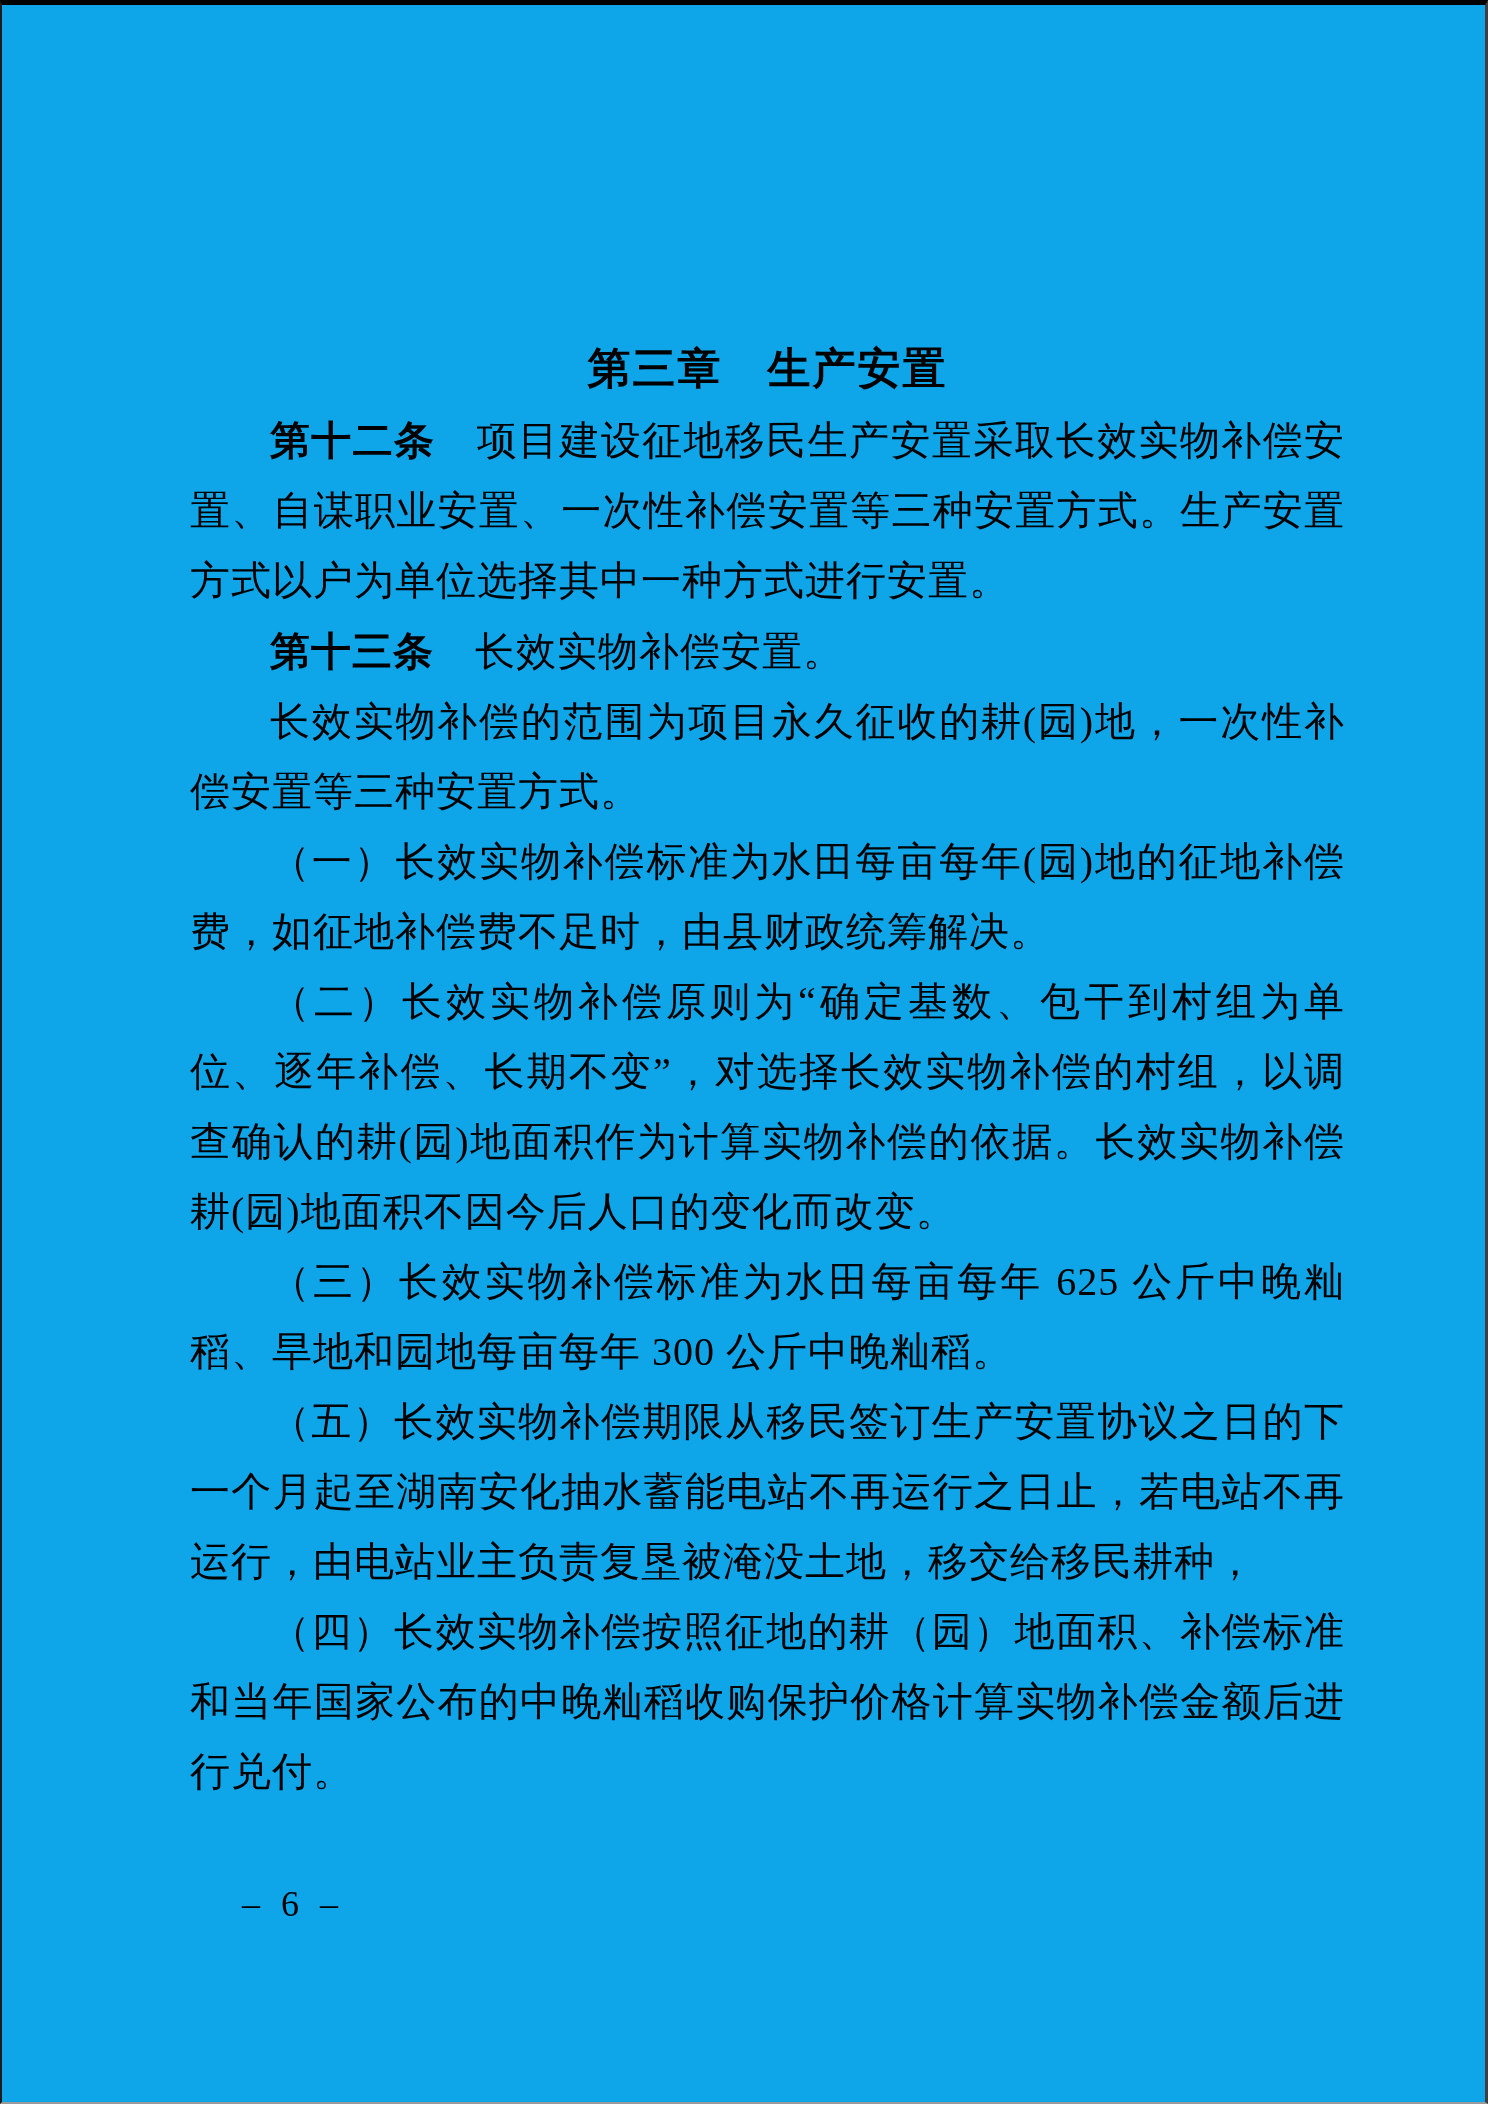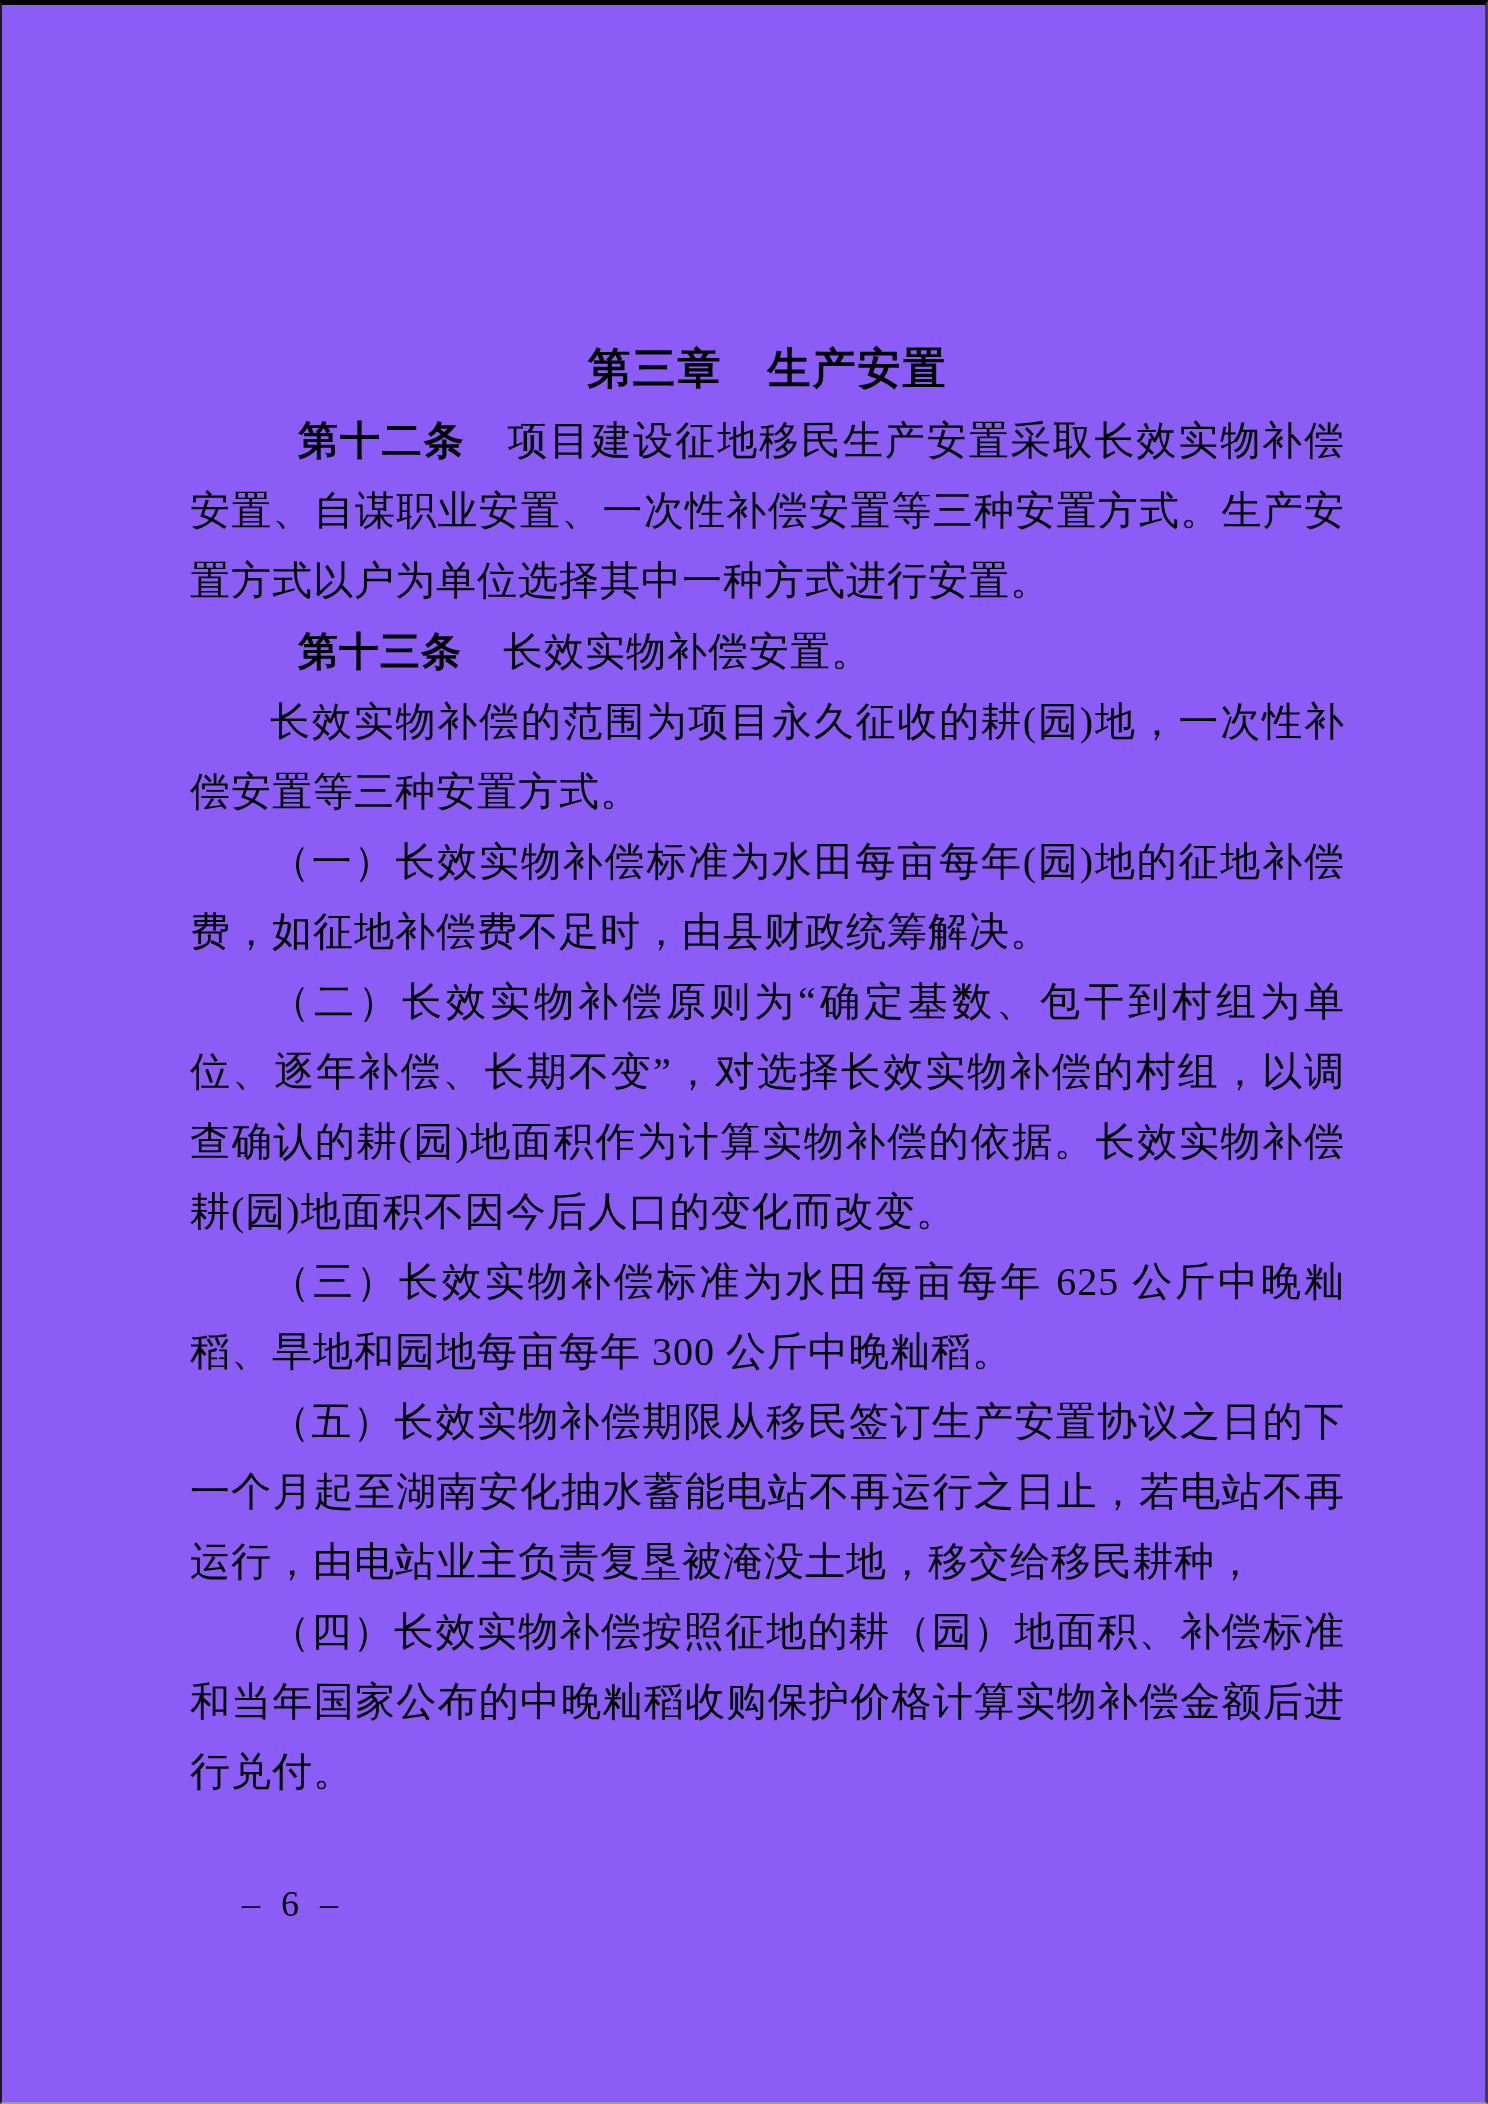--- a/index.html
+++ b/index.html
@@ -1,21 +1,21 @@
 <!DOCTYPE html>
 <html><head>
 <meta charset="utf-8">
 <style>
   html, body { margin: 0; padding: 0; background: #ffffff; }
   .page {
     position: relative;
     width: 1488px;
     height: 2104px;
     box-sizing: border-box;
-    background: #8b5cf6;
+    background: #0ea5e9;
     border-top: 5px solid #000000;
     border-left: 2px solid #1c1c1c;
     border-right: 3px solid #3f3f3f;
     border-bottom: 2px solid #9a9a9a;
     overflow: hidden;
     color: #000000;
   }
   .content {
     position: absolute;
     left: 188px;
@@ -38,21 +38,20 @@
     font-size: 40px;
     line-height: 70px;
     letter-spacing: 1px;
     text-align: justify;
     text-indent: 2em;
     color: #000000;
   }
   .para .lead {
     font-family: "Liberation Sans", "DejaVu Sans", sans-serif;
     font-weight: 700;
-    margin-left: 28px;
   }
   .page-number {
     position: absolute;
     left: 240px;
     top: 1878px;
     font-family: "Liberation Serif", "DejaVu Serif", serif;
     font-size: 36px;
     letter-spacing: 6px;
     color: #000000;
     white-space: pre;

